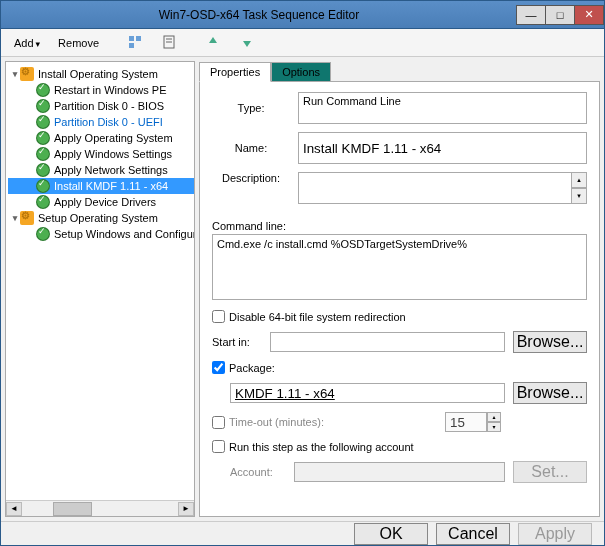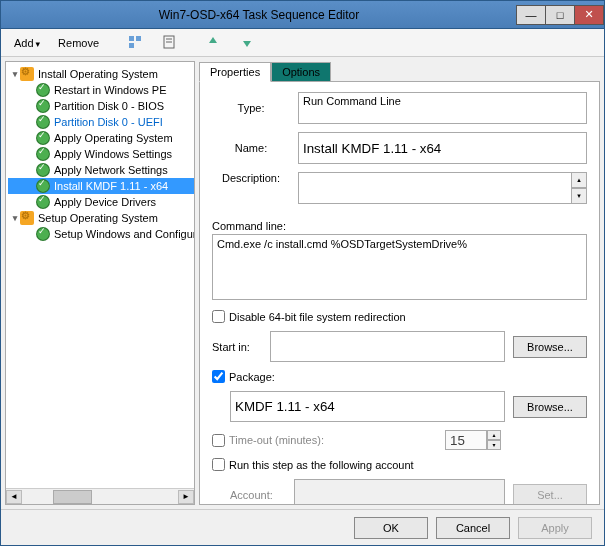--- a/index.html
+++ b/index.html
@@ -40,30 +40,30 @@
 .tab.inactive { background: #0f766e; }
 .tab.active { border-bottom: 1px solid #fff; z-index: 2; }
 .tab-content { border: 1px solid #aaa; background: #fff; flex: 1; padding: 10px 12px; display: flex; flex-direction: column; gap: 8px; overflow: auto; }
 .row { display: flex; align-items: center; gap: 8px; }
 .lbl { width: 78px; text-align: center; }
 .ro-field { flex: 1; border: 1px solid #aaa; background: #fff; padding: 2px 4px; height: 32px; }
 .txta { flex: 1; border: 1px solid #aaa; background: #fff; height: 32px; resize: none; font-family: inherit; font-size: 11px; }
 .cmd-area { width: 100%; height: 66px; border: 1px solid #aaa; background: #fff; padding: 3px 4px; font-family: inherit; font-size: 11px; resize: none; }
 .chk { display: flex; align-items: center; gap: 4px; }
 input[type=checkbox] { width: 13px; height: 13px; }
-.wide-input { flex: 1; border: 1px solid #aaa; height: 31px; padding: 2px 4px; background: #fff; }
-.btn { width: 74px; height: 22px; border: 1px solid #888; background: #e8e8e8; font-size: 11px; }
+.wide-input { flex: 1; border: 1px solid #aaa; height: 20px; padding: 2px 4px; background: #fff; text-decoration: underline; }
+.btn { width: 74px; height: 22px; border: 1px solid #888; background: #e8e8e8; font-size: 16px; }
 .btn.disabled { color: #999; border-color: #bbb; }
 .group-ind { padding-left: 18px; }
 .spin { display: flex; }
 .spin input { width: 42px; border: 1px solid #aaa; text-align: left; padding: 2px 4px; height: 20px; color: #404040; }
 .spin .ud { display: flex; flex-direction: column; }
 .spin .ud button { width: 14px; height: 10px; border: 1px solid #aaa; background: #eee; font-size: 6px; line-height: 6px; padding: 0; }
 .label-disabled { color: #888; }
-.buttons-bar { height: 36px; display: flex; justify-content: flex-end; align-items: center; gap: 8px; padding: 0 12px; border-top: 1px solid #ccc; background: #f0f0f0; }
+.buttons-bar { height: 24px; display: flex; justify-content: flex-end; align-items: center; gap: 8px; padding: 0 12px; border-top: 1px solid #ccc; background: #f0f0f0; }
 .desc-wrap { flex: 1; position: relative; }
 .desc-scroll { position: absolute; right: 0; top: 0; width: 16px; height: 32px; display: flex; flex-direction: column; }
 .desc-scroll div { flex: 1; border: 1px solid #aaa; background: #eee; font-size: 7px; text-align: center; line-height: 13px; }
 </style>
 </head>
 <body>
 
 <div class="window">
   <div class="titlebar">
     <span class="title">Win7-OSD-x64 Task Sequence Editor</span>

